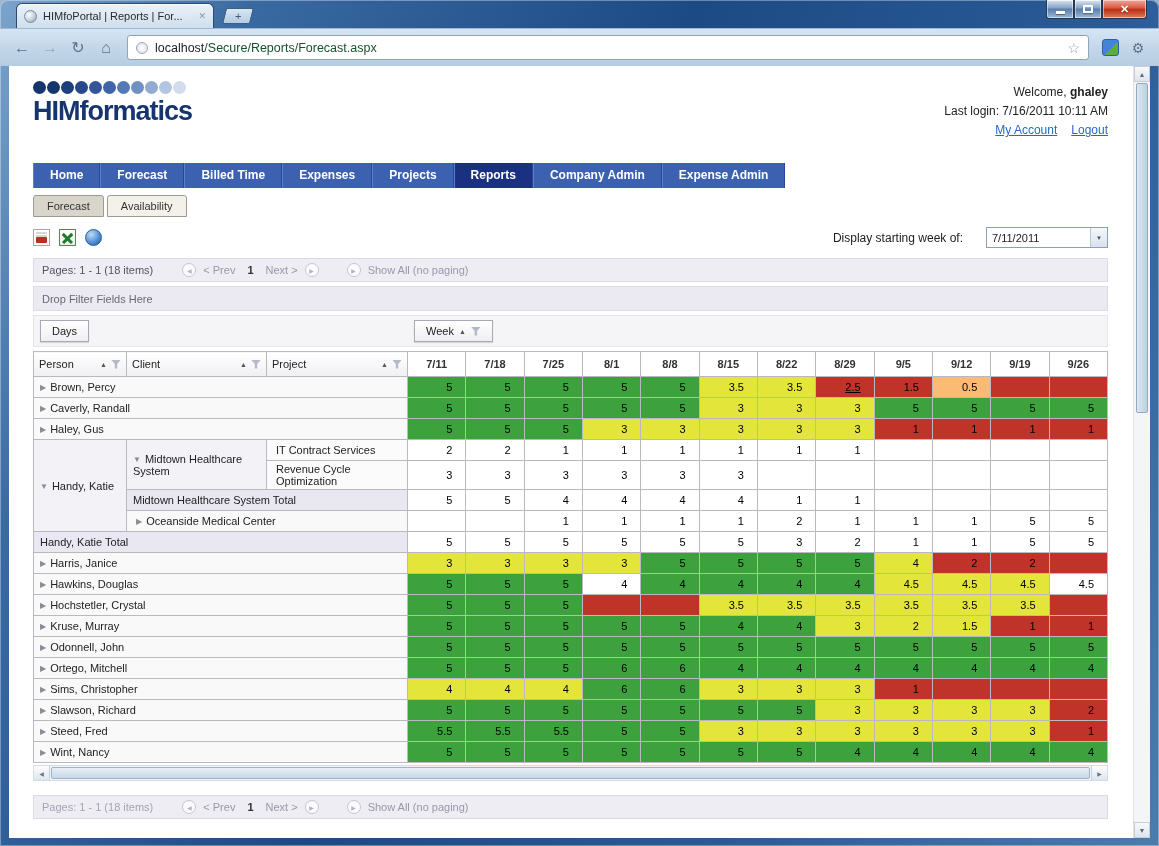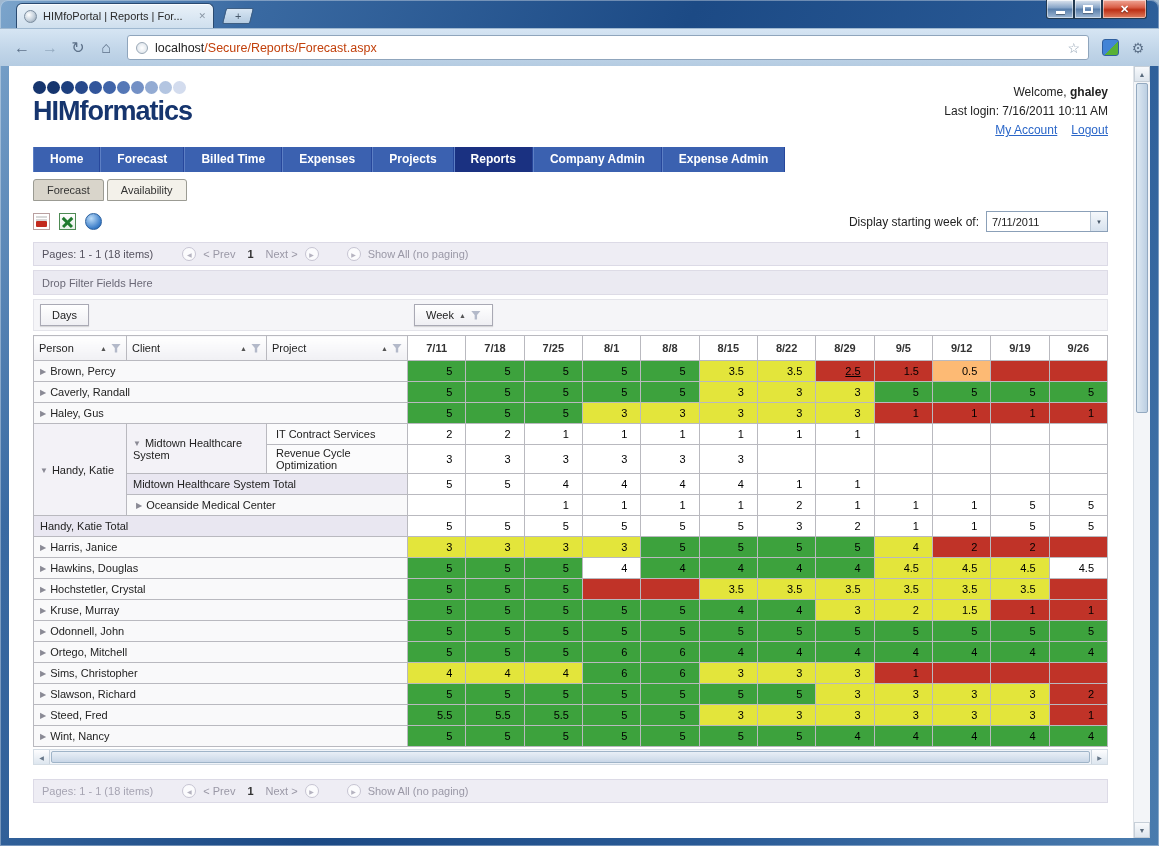--- a/index.html
+++ b/index.html
@@ -34,21 +34,21 @@
   .cap.close span { font-size:11px; font-weight:bold; text-shadow:0 1px 1px rgba(0,0,0,.45); }
 
   .toolbar { height:38px; background:linear-gradient(#d6e5f3,#c2d6e9 55%,#b5cce2); border-top:1px solid #9fb8d0;
              display:flex; align-items:center; padding:0 10px; gap:4px; }
   .tb-btn { width:24px; text-align:center; font-size:16px; color:#5d7189; line-height:1; }
   .tb-btn.fwd { color:#95abc0; }
   .addressbar { flex:1; height:25px; margin:0 5px; background:#fff; border:1px solid #8fa5bc; border-radius:3px;
                 display:flex; align-items:center; gap:7px; padding:0 8px; }
   .page-icon { width:12px; height:12px; border-radius:50%; border:1px solid #9aa8b6; background:radial-gradient(#ffffff,#d7dfe7); }
   .url { flex:1; font-size:12.5px; color:#222; white-space:nowrap; overflow:hidden; }
-  .url .path { color:#c2410c; }
+  .url .path { color:#14532d; }
   .star { font-size:14px; color:#8fa0b2; }
   .ext-icon { width:17px; height:17px; border-radius:3px; border:1px solid #2f5f9f; margin:0 4px;
               background:linear-gradient(135deg,#4384d6 0%,#4384d6 55%,#58b136 55%,#58b136 100%); }
   .wrench { font-size:14px; color:#5d7189; width:22px; text-align:center; }
 
   .viewport { margin:0 9px; height:772px; background:#fff; display:flex; }
   .page { position:relative; width:1124px; height:772px; overflow:hidden; background:#fff; padding:10px 25px 0 24px; }
 
   
   .vscroll { width:17px; height:772px; background:#f3f5f8; border-left:1px solid #dfe3e8; display:flex; flex-direction:column; }
@@ -62,21 +62,21 @@
   .page-header { display:flex; justify-content:space-between; margin-top:5px; height:66px; }
   .logo-dots { display:flex; gap:1px; margin-bottom:1px; }
   .dot { width:13px; height:13px; border-radius:50%; }
   .logo-text { font-size:27px; letter-spacing:-1px; color:#16356e; line-height:1.2;text-align:center; }
   .logo-text .him { font-weight:800; }
   .logo-text .rest { font-weight:600; }
   .user-block { text-align:right; font-size:12px; color:#222; line-height:1.6; padding-top:2px; }
   .user-block a { color:#2a66c8; text-decoration:underline; margin-left:14px; }
 
   
-  .main-nav { display:flex; margin-top:0; }
+  .main-nav { display:flex; margin-top:16px; }
   .nav-tab { background:#3b61b0; color:#fff; font-size:12px; font-weight:bold; padding:5px 16px 6px;
              border-right:1px solid #27479c; border-left:1px solid #5d7fc4; white-space:nowrap; }
   .nav-tab.active { background:#1a3181; }
   .sub-nav { display:flex; gap:3px; margin-top:7px; }
   .sub-tab { font-size:11px; color:#333; padding:4px 13px; background:#f3f1ea; border:1px solid #9b9b93; border-radius:3px 3px 0 0; }
   .sub-tab.active { background:#d9d5cb; }
 
   .title-row { display:flex; justify-content:space-between; align-items:center; margin-top:18px; }
   .title-row h1 { font-size:19px; font-weight:bold; color:#4577b2; }
   .help { width:16px; height:16px; border-radius:50%; background:#2f62c4; color:#fff; font-size:11px; font-weight:bold;
@@ -86,21 +86,21 @@
   .tools-row { display:flex; align-items:center; margin-top:10px; height:21px; }
   .exp { width:17px; height:17px; margin-right:9px; position:relative; }
   .exp.pdf { background:#fff; border:1px solid #b9a0a0; }
   .exp.pdf::before { content:""; position:absolute; left:2px; bottom:2px; width:11px; height:6px; background:#c22a1e; border-radius:1px; }
   .exp.pdf::after { content:""; position:absolute; left:2px; top:2px; width:11px; height:2px; background:#d8d8d8; box-shadow:0 3px 0 #d8d8d8; }
   .exp.xls { background:linear-gradient(#fff,#e8f0e8); border:1px solid #4e8a54; }
   .exp.xls::before, .exp.xls::after { content:""; position:absolute; left:1px; top:7px; width:13px; height:2.5px; background:#1f7a2d; }
   .exp.xls::before { transform:rotate(45deg); }
   .exp.xls::after { transform:rotate(-45deg); }
   .exp.web { border-radius:50%; background:radial-gradient(circle at 35% 30%, #bcdcf8, #3a7cc8 70%, #1d5aa0); border:1px solid #2a5f9e; }
-  .week-select { margin-left:auto; display:flex; align-items:center; font-size:12px; color:#222; }
+  .week-select { margin-left:auto; display:flex; align-items:center; font-size:12px; color:#222;gap:16px; }
   .select { width:122px; height:21px; margin-left:7px; background:#fff; border:1px solid #8ba0b8; display:flex; align-items:center; font-size:11px; }
   .select .selval { padding-left:5px; flex:1; }
   .select .dd { width:17px; height:100%; border-left:1px solid #b9c6d4; background:linear-gradient(#f5f8fb,#d7e2ee);
                 display:flex; align-items:center; justify-content:center; font-size:6px; color:#456; }
 
   
   .pager { margin-top:10px; height:24px; background:#eeedf4; border:1px solid #dcdae6; display:flex; align-items:center;
            font-size:11px; color:#9a98a6; padding:0 8px; gap:7px; }
   .pg-text { color:#55525f; margin-right:22px; }
   .pg-current { color:#333; font-weight:bold; padding:0 5px; }

